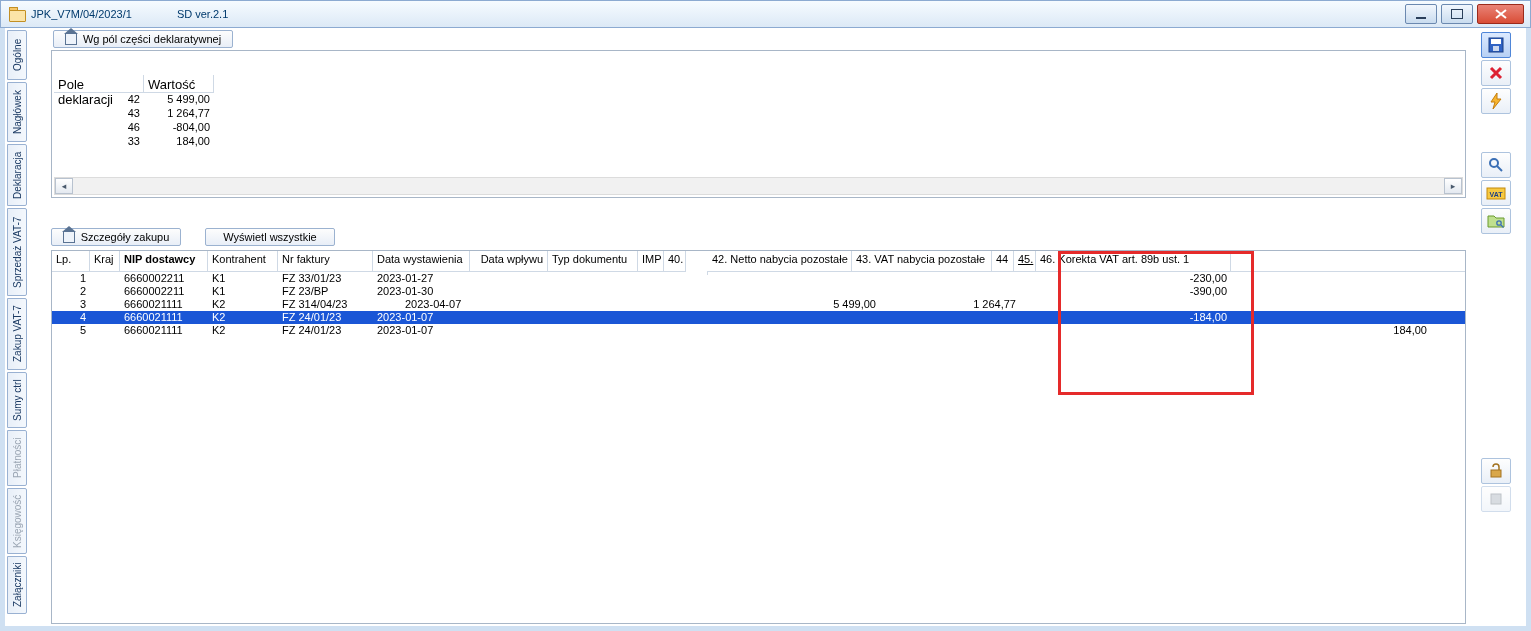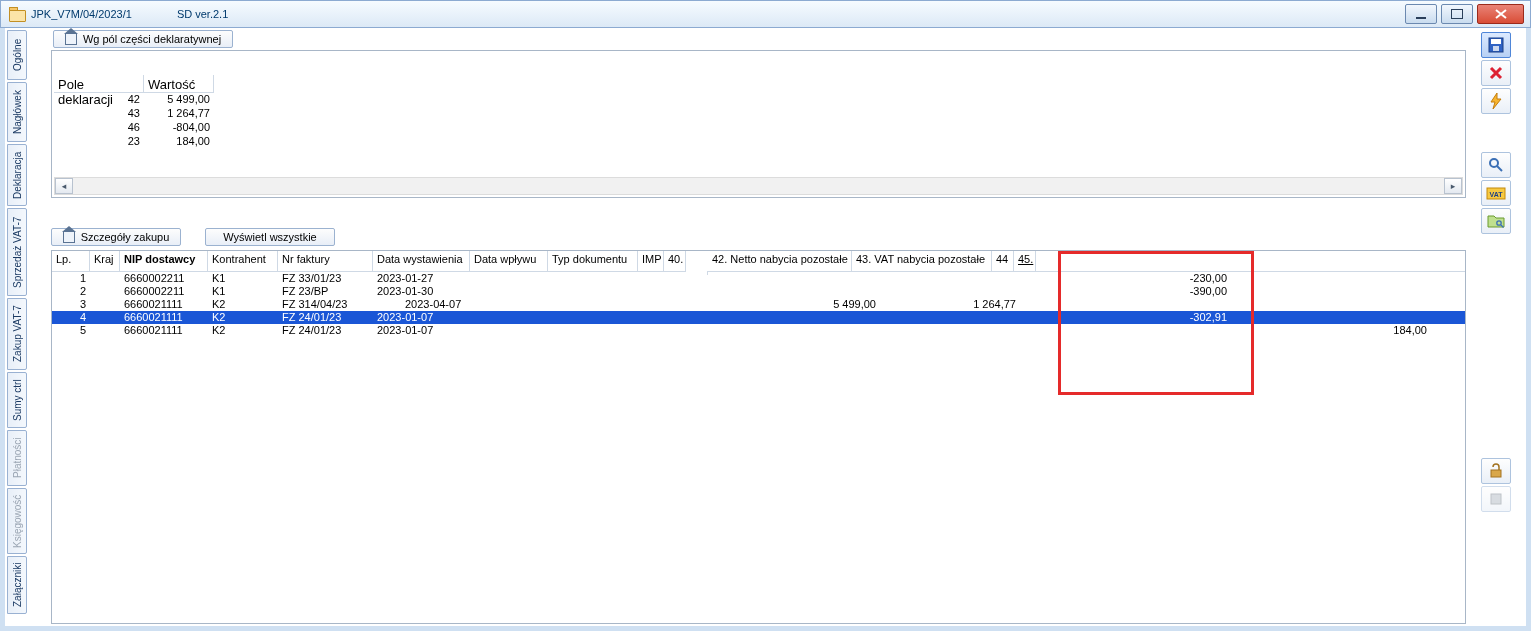--- a/index.html
+++ b/index.html
@@ -322,21 +322,21 @@
           </div>
           <div class="decl-row">
             <div style="width: 90px;">43</div>
             <div style="width: 70px;">1 264,77</div>
           </div>
           <div class="decl-row">
             <div style="width: 90px;">46</div>
             <div style="width: 70px;">-804,00</div>
           </div>
           <div class="decl-row">
-            <div style="width: 90px;">23</div>
+            <div style="width: 90px;">33</div>
             <div style="width: 70px;">184,00</div>
           </div>
         </div>
       <div class="hscroll">
         <div class="arrow left">◂</div>
         <div class="arrow right">▸</div>
       </div>
     </div>
 
     <div class="buttons2">
@@ -350,29 +350,30 @@
     </div>
 
     <div class="grid">
       <div class="ghead" id="ghead">
           <div style="width: 38px;">Lp.</div>
           <div style="width: 30px;">Kraj</div>
           <div style="width: 88px; font-weight: bold;">NIP dostawcy</div>
           <div style="width: 70px;">Kontrahent</div>
           <div style="width: 95px;">Nr faktury</div>
           <div style="width: 97px;">Data wystawienia</div>
-          <div style="width: 78px;">Data wpływu</div>
+          <div style="width: 78px; text-align: right;">Data wpływu</div>
           <div style="width: 90px;">Typ dokumentu</div>
           <div style="width: 26px;">IMP</div>
           <div style="width: 22px;">40.</div>
           <div style="width: 22px; margin-top: 20px;">41.</div>
           <div style="width: 144px;">42. Netto nabycia pozostałe</div>
           <div style="width: 140px;">43. VAT nabycia pozostałe</div>
           <div style="width: 22px;">44</div>
           <div style="width: 22px; text-decoration: underline;">45.</div>
+          <div style="width: 195px;">46. Korekta VAT art. 89b ust. 1</div>
         </div>
       <div class="gbody" id="gbody">
           <div class="grow">
             <div class="num" style="width: 38px;">1</div>
             <div style="width: 30px;"></div>
             <div style="width: 88px;">6660002211</div>
             <div style="width: 70px;">K1</div>
             <div style="width: 95px;">FZ 33/01/23</div>
             <div style="width: 97px;">2023-01-27</div>
             <div style="width: 78px;"></div>
@@ -434,21 +435,21 @@
             <div style="width: 97px;">2023-01-07</div>
             <div style="width: 78px;"></div>
             <div style="width: 90px;"></div>
             <div style="width: 26px;"></div>
             <div style="width: 22px;"></div>
             <div style="width: 22px;"></div>
             <div class="num" style="width: 144px;"></div>
             <div class="num" style="width: 140px;"></div>
             <div style="width: 22px;"></div>
             <div style="width: 22px;"></div>
-            <div class="num" style="width: 195px;">-302,91</div>
+            <div class="num" style="width: 195px;">-184,00</div>
             <div class="num" style="width: 200px;"></div>
           </div>
           <div class="grow">
             <div class="num" style="width: 38px;">5</div>
             <div style="width: 30px;"></div>
             <div style="width: 88px;">6660021111</div>
             <div style="width: 70px;">K2</div>
             <div style="width: 95px;">FZ 24/01/23</div>
             <div style="width: 97px;">2023-01-07</div>
             <div style="width: 78px;"></div>

